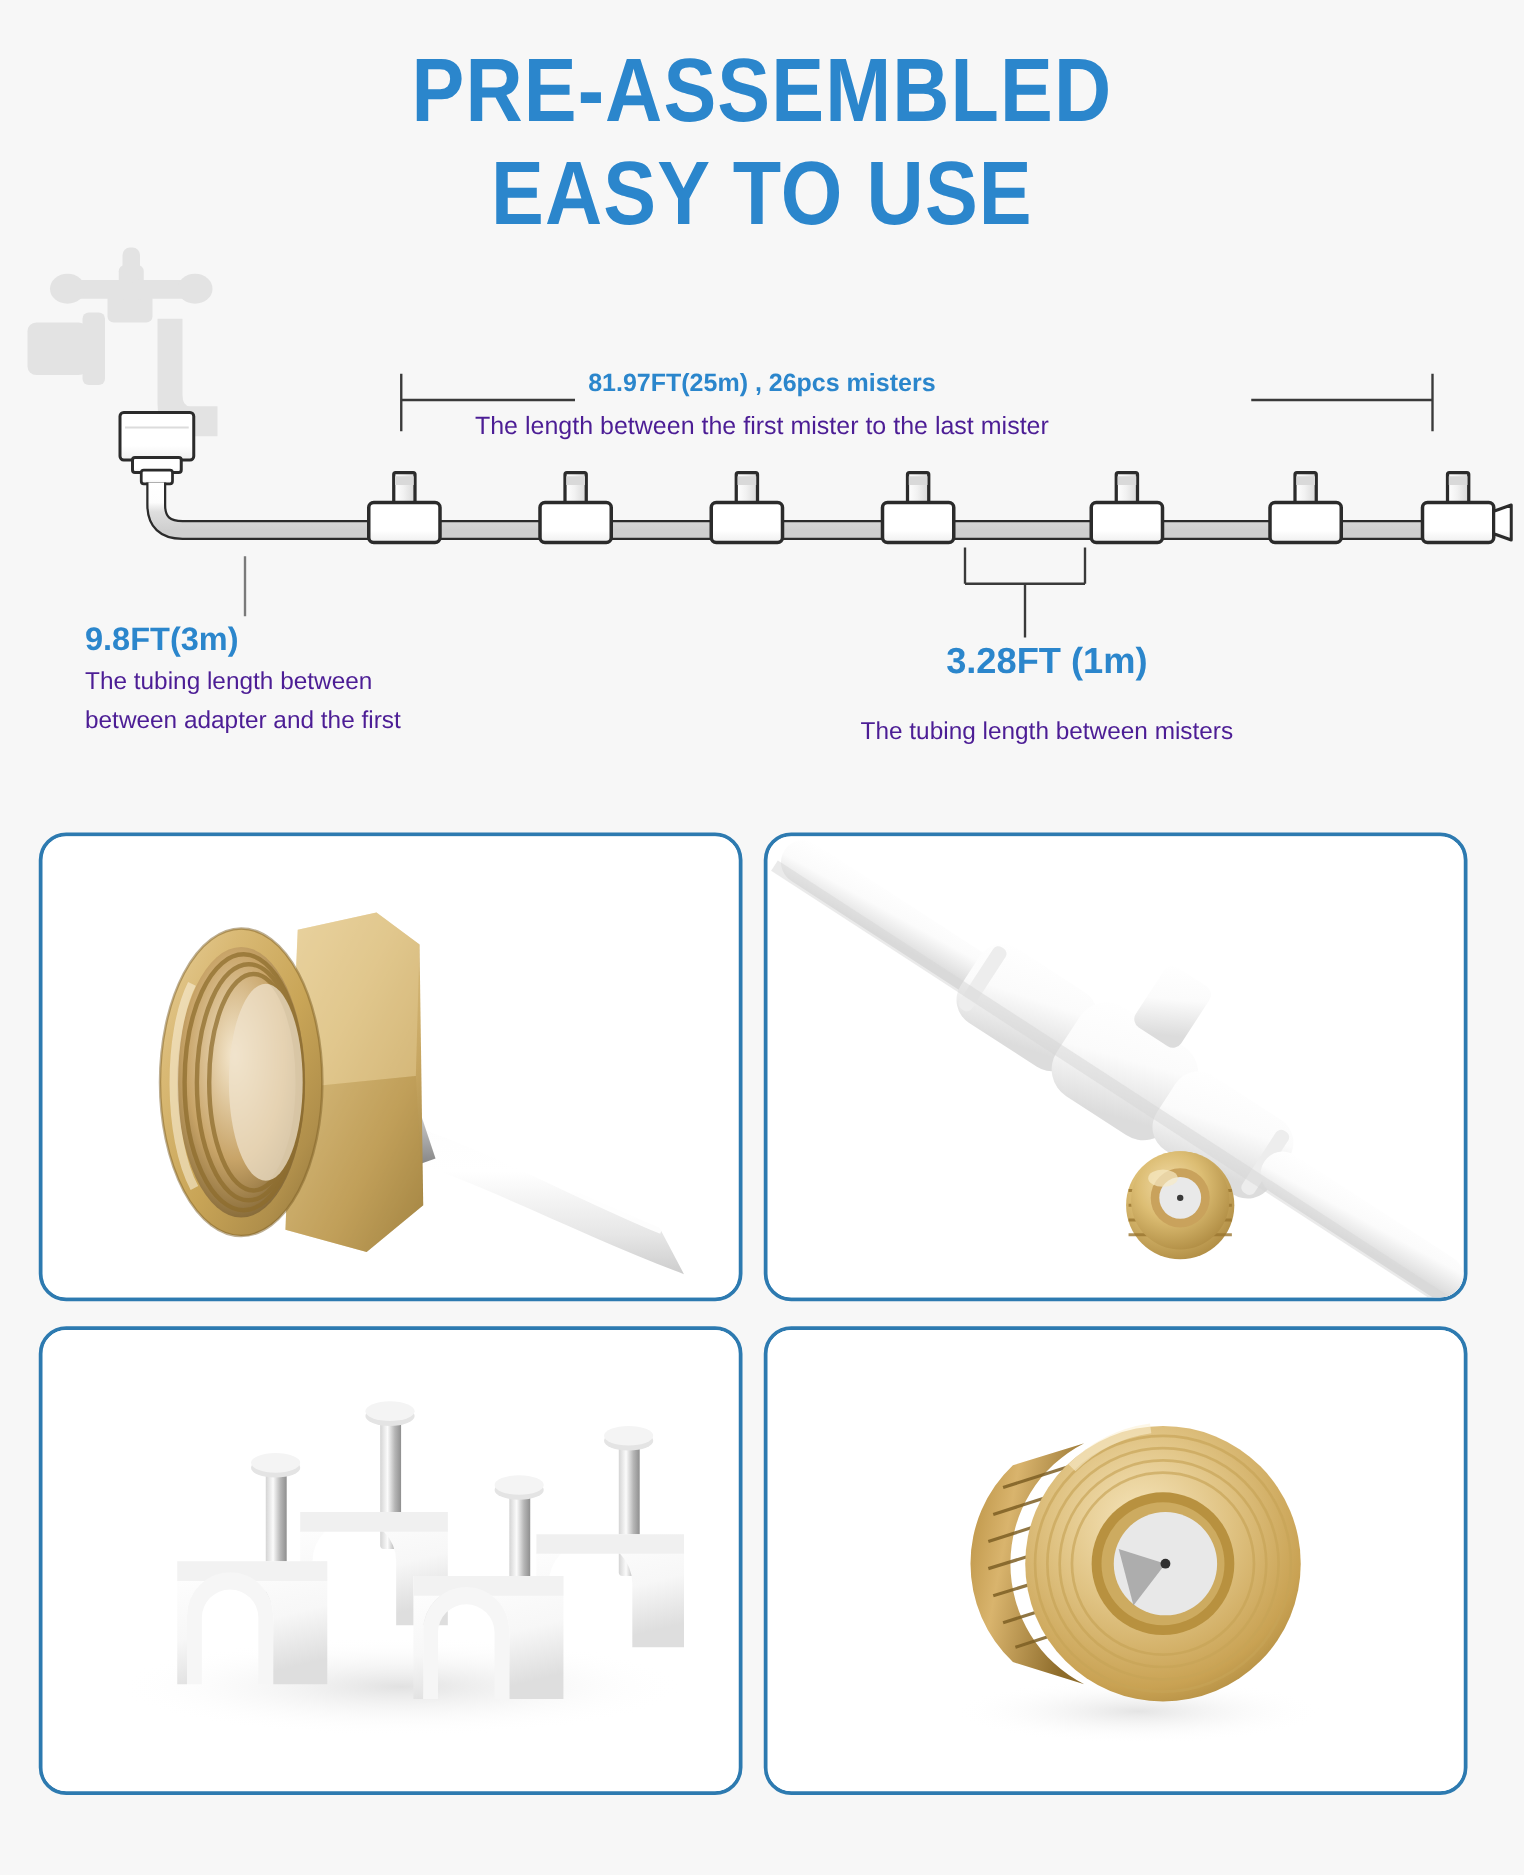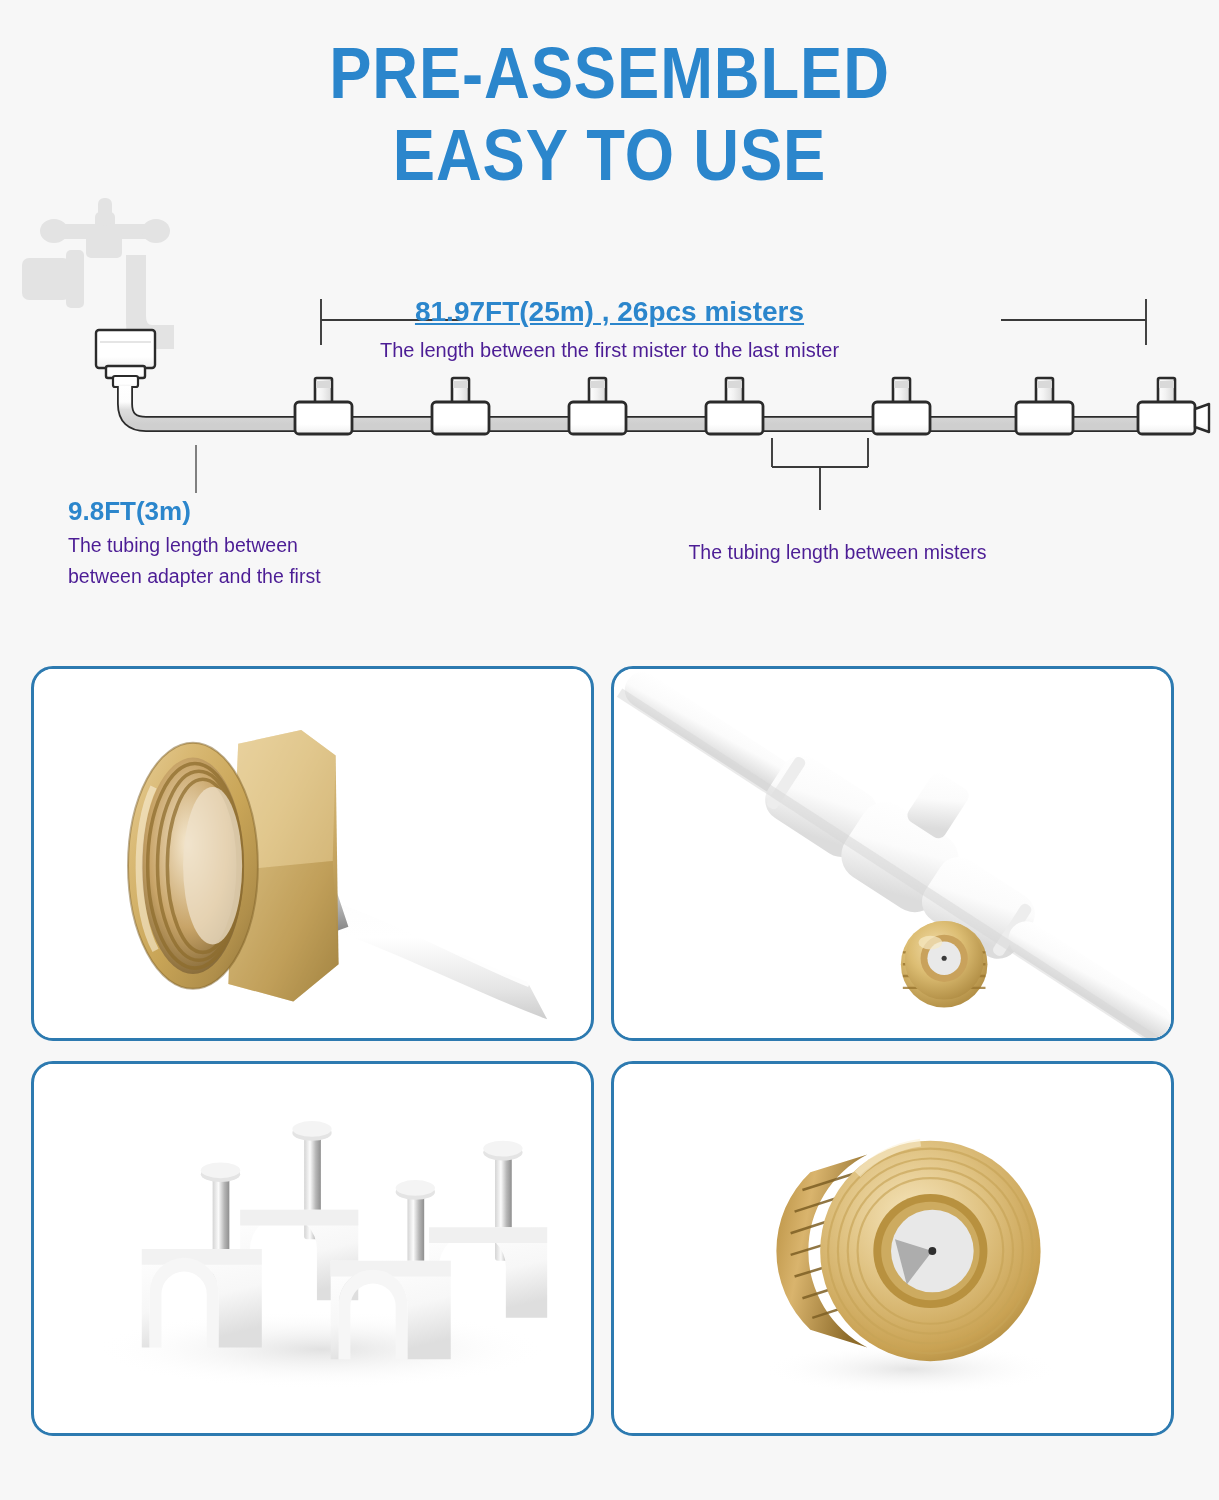--- a/index.html
+++ b/index.html
@@ -52,21 +52,21 @@
     font-size: 19.5px;
     line-height: 1.35;
     font-weight: normal;
   }
 
   #label-top {
     top: 296px;
     left: 0; width: 1219px;
     text-align: center;
   }
-  #label-top .big { font-size: 28px; text-decoration: underline; }
+  #label-top .big { font-size: 20px; }
   #label-top .sub { margin-top: 9px; font-size: 20px; }
 
   #label-left {
     top: 497px;
     left: 68px;
     text-align: left;
   }
   #label-left .big { font-size: 26px; }
   #label-left .sub { margin-top: 5px; }
 
@@ -217,20 +217,21 @@
     <div class="sub">The length between the first mister to the last mister</div>
   </div>
 
   <div class="lbl" id="label-left">
     <div class="big">9.8FT(3m)</div>
     <div class="sub">The tubing length between</div>
     <div class="sub">between adapter and the first</div>
   </div>
 
   <div class="lbl" id="label-mid">
+    <div class="big">3.28FT (1m)</div>
     <div class="sub">The tubing length between misters</div>
   </div>
 </div>
 
 <div class="cards">
 
   <div class="card">
     <svg viewBox="0 0 563 375" xmlns="http://www.w3.org/2000/svg">
       <defs>
         <linearGradient id="brass1" x1="0" y1="0" x2="1" y2="1">

